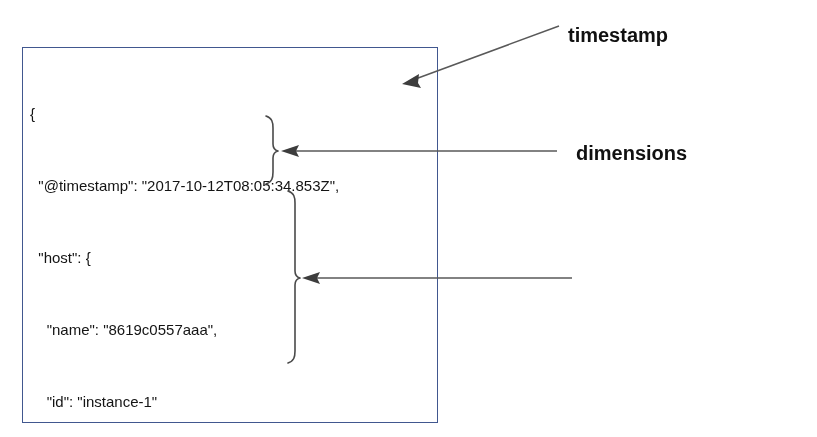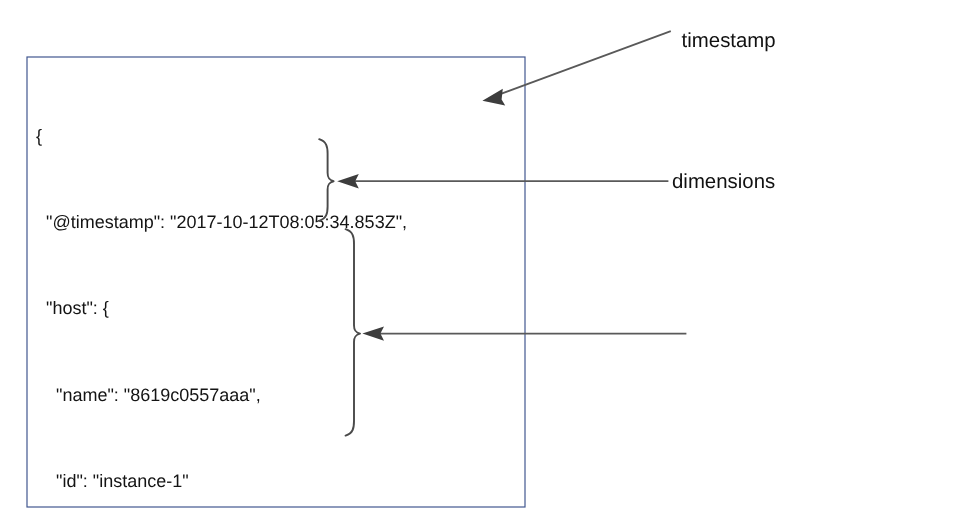--- a/index.html
+++ b/index.html
@@ -41,26 +41,27 @@
   }
   .code-line {
     height: 24px;
     white-space: pre;
   }
 
   
   .anno-label {
     position: absolute;
     font-family: "Liberation Sans", sans-serif;
-    font-size: 17px;
+    font-size: 20px;
     color: #111111;
     white-space: nowrap;
+    font-weight: bold;
   }
   #label-timestamp { left: 568px; top: 24px; }
-  #label-dimensions { left: 560px; top: 142px; }
+  #label-dimensions { left: 576px; top: 142px; }
   #label-metric { left: 585px; top: 272px; }
 
   
   #overlay {
     position: absolute;
     left: 0;
     top: 0;
     width: 817px;
     height: 437px;
     pointer-events: none;

